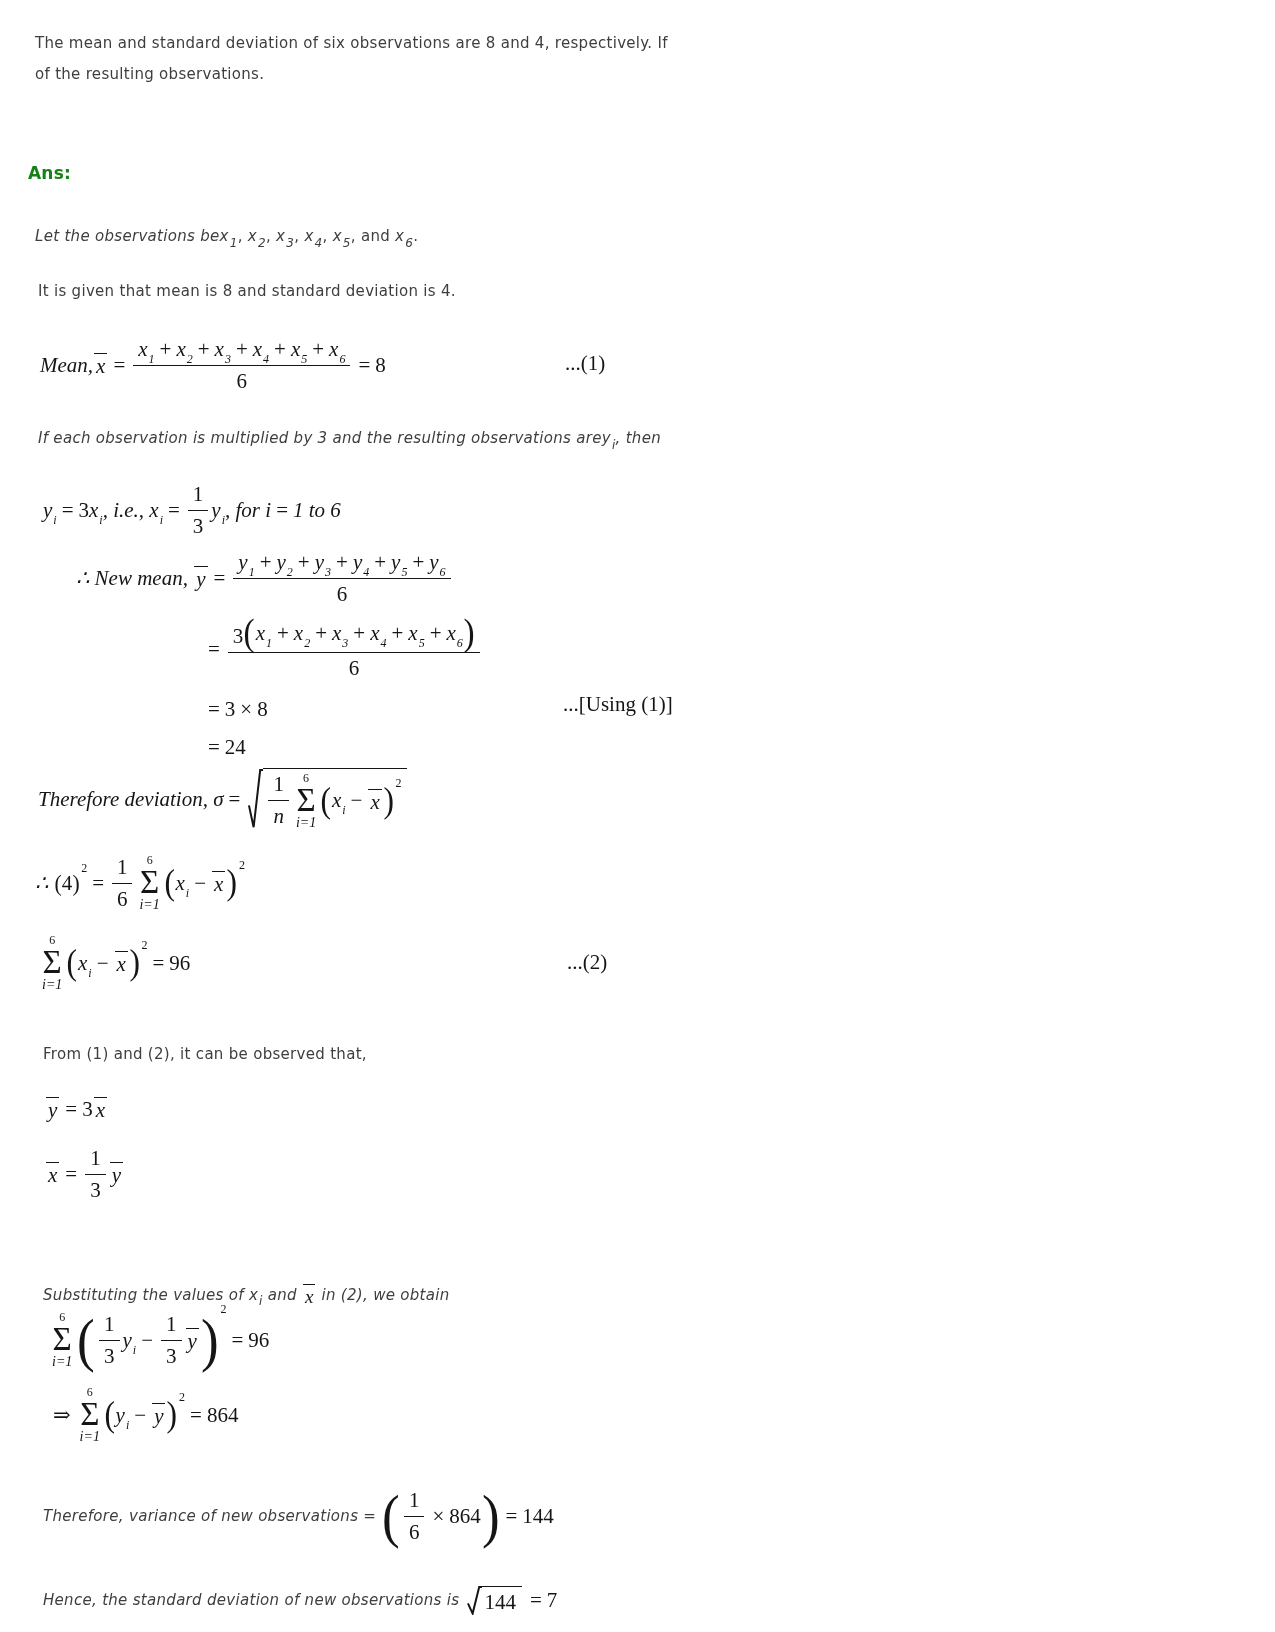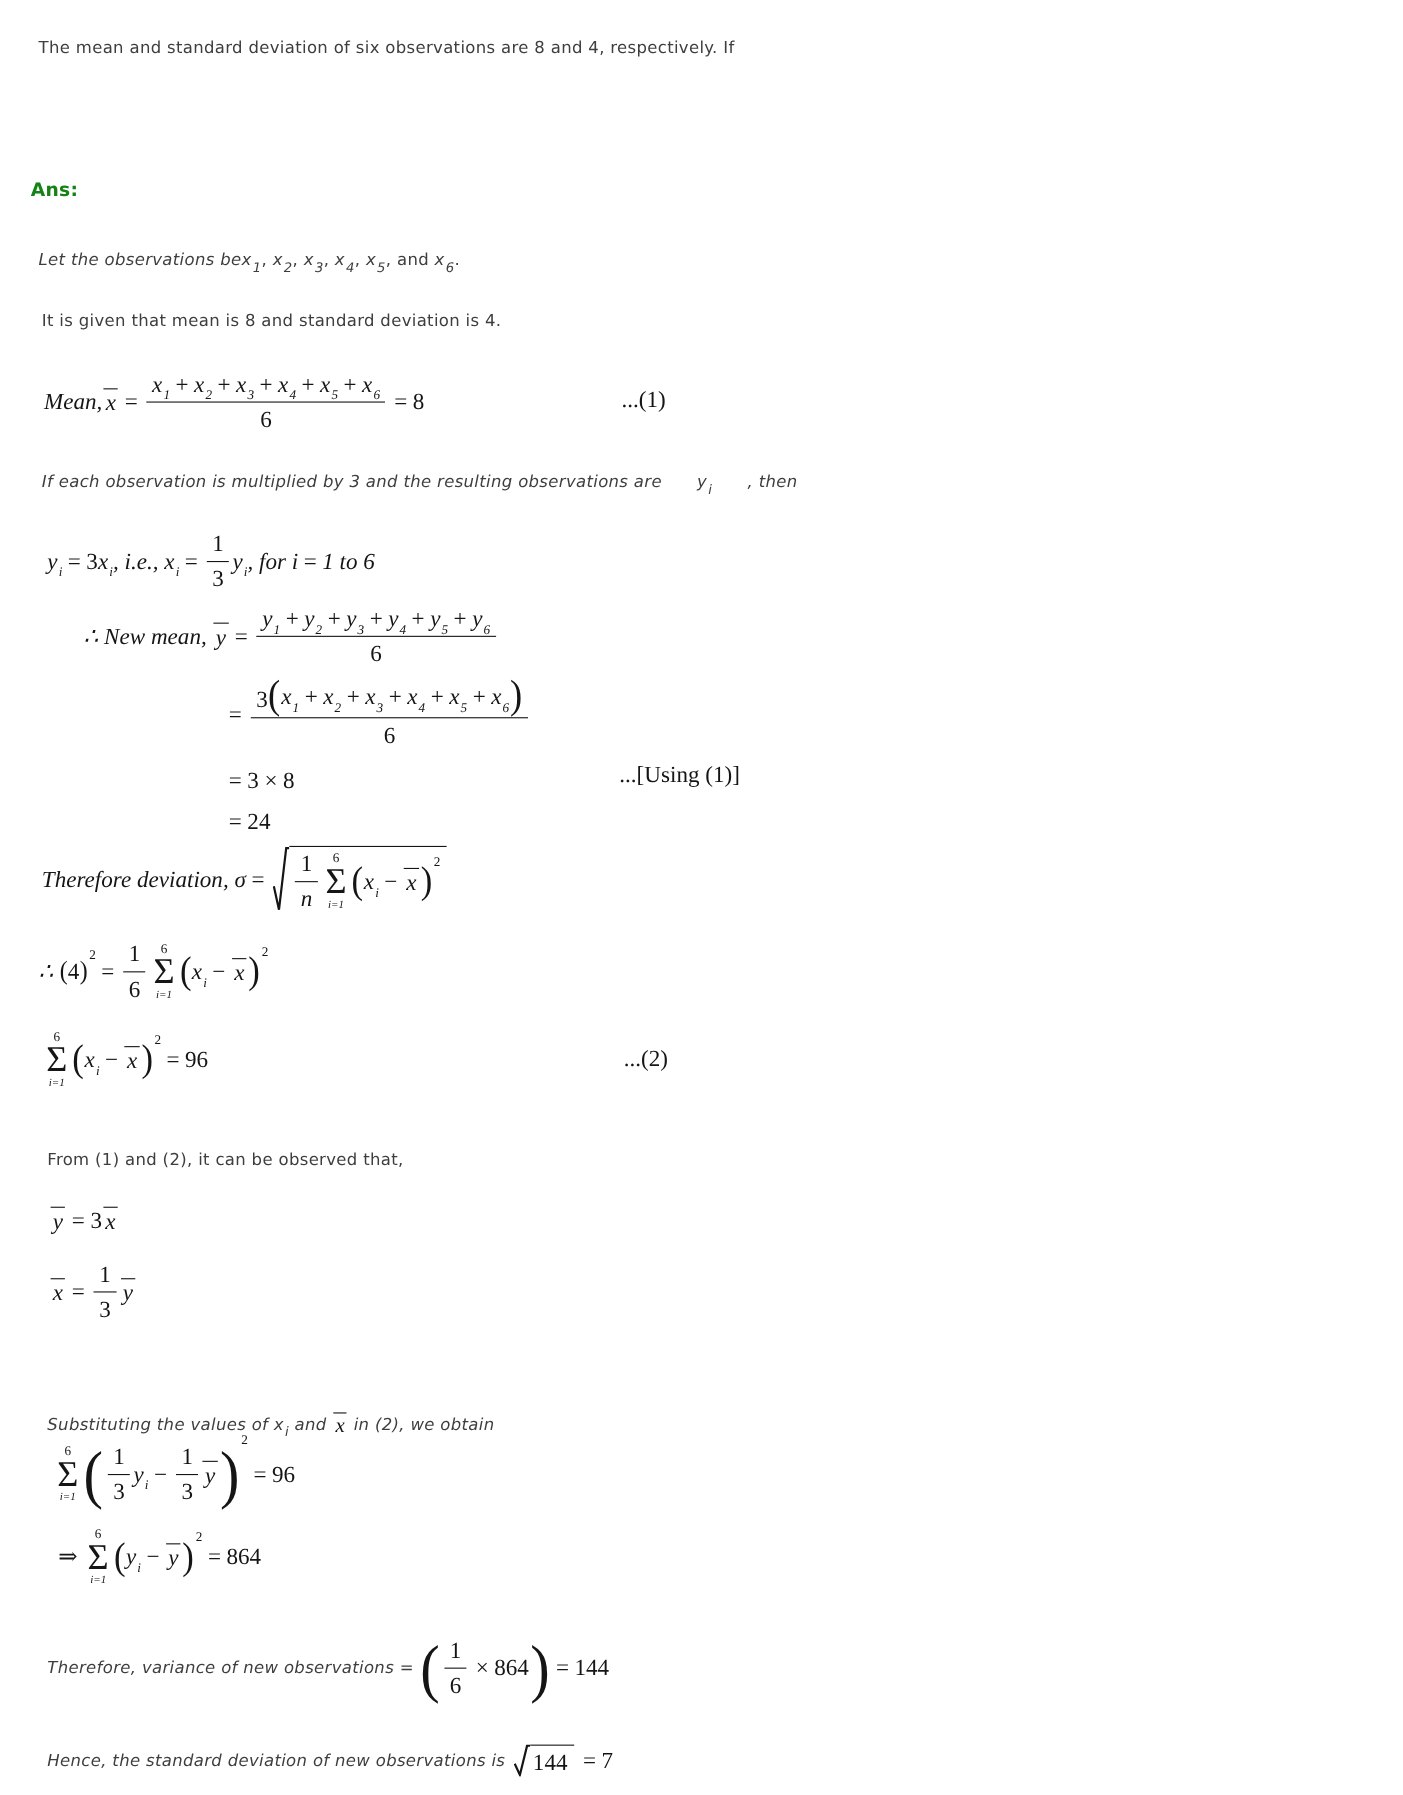--- a/index.html
+++ b/index.html
@@ -20,37 +20,38 @@
   .mtext{white-space:pre;}
   .msubw{display:inline-flex;align-items:flex-end;}
   .msub{font-size:12px;font-style:italic;line-height:1;position:relative;top:3px;margin-left:1px;}
   .mbar{display:inline-block;border-top:1.3px solid currentColor;padding:2px 2px 0 2px;line-height:1;margin:0 1px;}
   .mfrac{display:inline-flex;flex-direction:column;vertical-align:middle;margin:0 3px;}
   .mnum{display:flex;align-items:flex-end;justify-content:center;padding:0 5px 3px 5px;}
   .mden{display:flex;align-items:flex-start;justify-content:center;border-top:1.4px solid currentColor;padding:3px 5px 0 5px;}
   .msum{display:inline-flex;flex-direction:column;align-items:center;line-height:1;margin:0 4px;}
   .msum-t{font-size:12px;margin-bottom:1px;font-style:normal;}
   .msum-s{font-size:33px;line-height:0.92;}
-  .msum-b{font-size:10px;font-style:italic;margin-top:1px;}
+  .msum-b{font-size:14px;font-style:italic;margin-top:1px;}
   .mpar{display:inline-flex;align-items:center;}
   .mp{line-height:0.85;font-weight:400;transform:scaleX(0.9);}
   .mparc{display:inline-flex;align-items:center;}
   .mpsup{font-size:12px;align-self:flex-start;margin-top:-9px;margin-left:1px;font-style:normal;line-height:1;}
   .msqrt{position:relative;display:inline-flex;padding-left:15px;margin:0 3px;}
   .mrad{position:absolute;left:0;top:0;height:100%;width:15px;color:inherit;}
   .msqc{display:inline-flex;align-items:center;border-top:1.6px solid currentColor;padding:3px 6px 0 2px;}
   .eqlabel{position:absolute;font-family:"Liberation Serif","DejaVu Serif",serif;font-size:21px;color:#151515;}
 </style>
 </head>
 <body>
 
 <div class="page">
 
   <div class="abs" style="left:35px;top:28px;">
     <div class="qline">The mean and standard deviation of six observations are 8 and 4, respectively. If</div>
+    <div class="qline">of the resulting observations.</div>
   </div>
 
   <div class="abs ans" style="left:28px;top:163px;">Ans:</div>
 
   <div class="abs stext" style="left:35px;top:226px;">
       <span class="mi">Let the observations be </span>
       <span class="msubw">
         <span class="mi">x</span>
         <sub class="msub">1</sub>
       </span>
@@ -80,21 +81,21 @@
         <sub class="msub">6</sub>
       </span>
       <span class="mtext">.</span>
     </div>
 
   <div class="abs stext" style="left:38px;top:281px;">It is given that mean is 8 and standard deviation is 4.</div>
 
   <div class="abs math" style="left:40px;top:336px;height:58px;"><span class="mi">Mean,</span><span class="mbar"><span class="mi">x</span></span><span class="mo">=</span><span class="mfrac"><span class="mnum"><span class="msubw"><span class="mi">x</span><sub class="msub">1</sub></span><span class="mo">+</span><span class="msubw"><span class="mi">x</span><sub class="msub">2</sub></span><span class="mo">+</span><span class="msubw"><span class="mi">x</span><sub class="msub">3</sub></span><span class="mo">+</span><span class="msubw"><span class="mi">x</span><sub class="msub">4</sub></span><span class="mo">+</span><span class="msubw"><span class="mi">x</span><sub class="msub">5</sub></span><span class="mo">+</span><span class="msubw"><span class="mi">x</span><sub class="msub">6</sub></span></span><span class="mden"><span class="mtext">6</span></span></span><span class="mo">=</span><span class="mtext">8</span></div>
   <div class="eqlabel" style="left:565px;top:351px;">...(1)</div>
 
-  <div class="abs stext" style="left:38px;top:428px;gap:32px;">
+  <div class="abs stext" style="left:38px;top:428px;">
       <span class="mi">If each observation is multiplied by 3 and the resulting observations are </span>
       <span class="msubw">
         <span class="mi">y</span>
         <sub class="msub">i</sub>
       </span>
       <span class="mi">, then</span>
     </div>
 
   <div class="abs math" style="left:43px;top:482px;height:56px;"><span class="msubw"><span class="mi">y</span><sub class="msub">i</sub></span><span class="mo">=</span><span class="mtext">3</span><span class="msubw"><span class="mi">x</span><sub class="msub">i</sub></span><span class="mi">, i.e., </span><span class="msubw"><span class="mi">x</span><sub class="msub">i</sub></span><span class="mo">=</span><span class="mfrac"><span class="mnum"><span class="mtext">1</span></span><span class="mden"><span class="mtext">3</span></span></span><span class="msubw"><span class="mi">y</span><sub class="msub">i</sub></span><span class="mi">, for </span><span class="mi">i</span><span class="mo">=</span><span class="mi">1 to 6</span></div>
 

